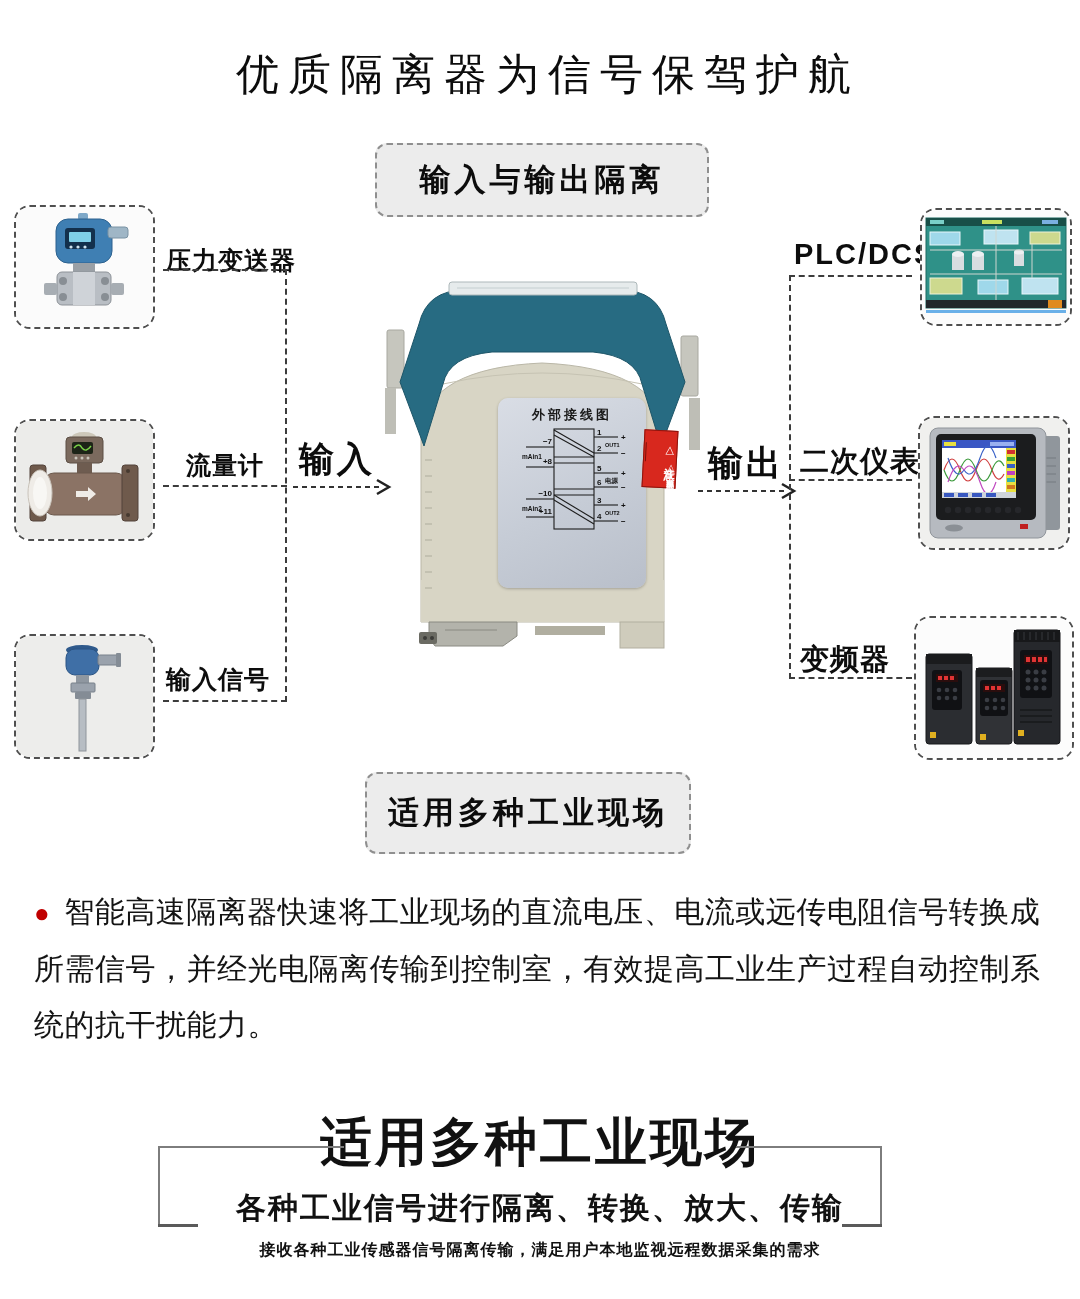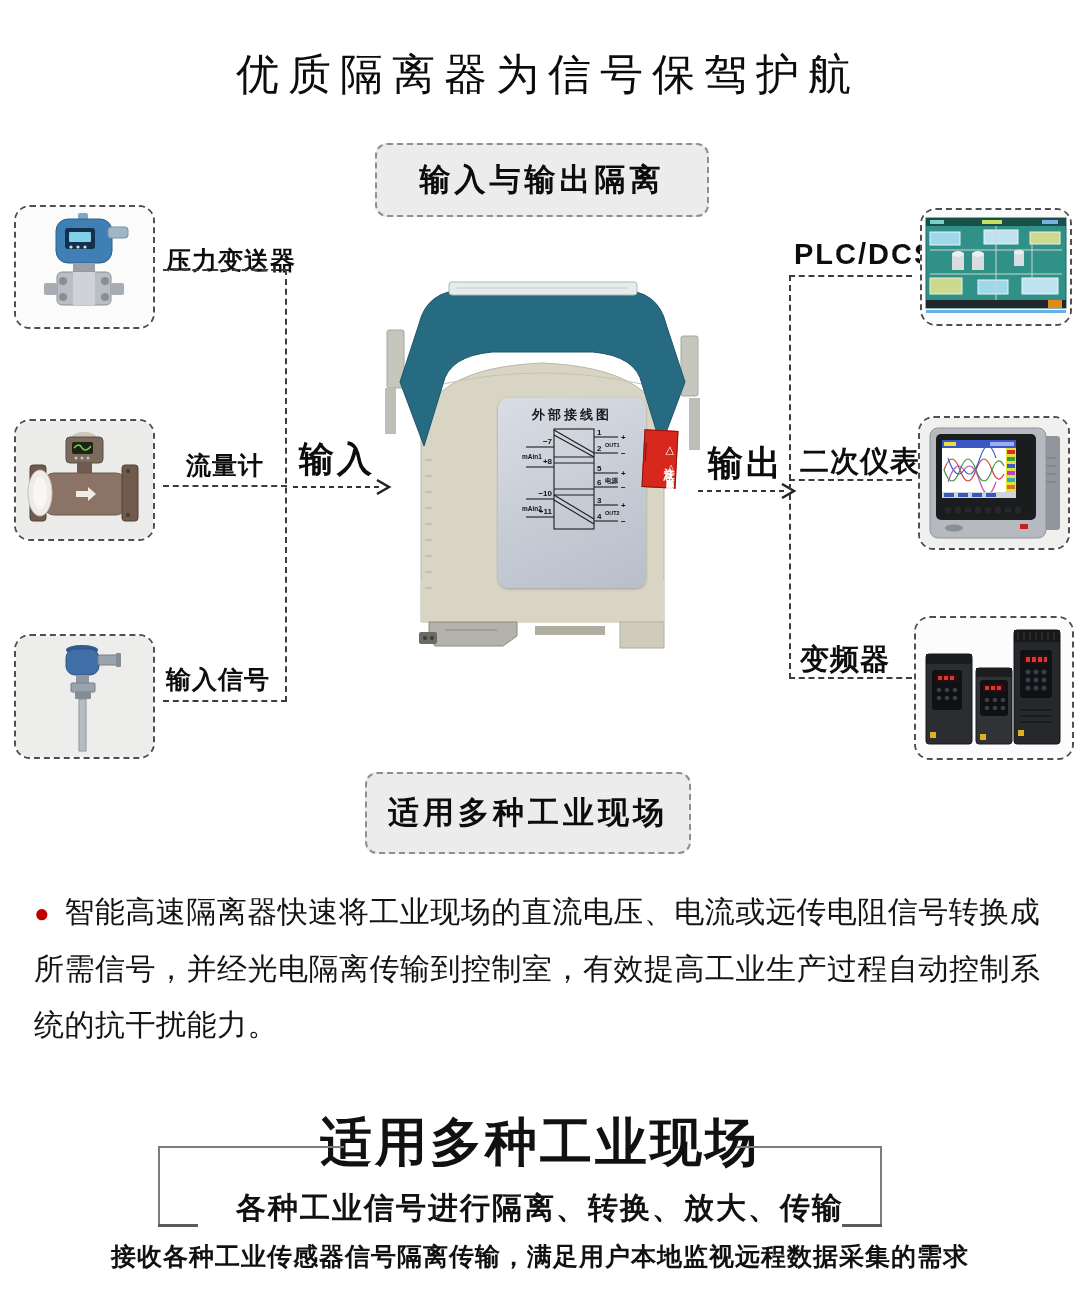--- a/index.html
+++ b/index.html
@@ -42,21 +42,21 @@
   .warn-a{font-size:11px;letter-spacing:2px;border-left:1px solid #7e120c;padding-left:1px;}
   .warn-b{font-size:7.5px;letter-spacing:1px;}
 
   
   .desc{left:34px;top:884px;width:1014px;font-size:30px;line-height:56px;color:#141414;letter-spacing:.5px;}
   .desc .bullet{color:#c00000;font-size:26px;margin-right:14px;}
 
   
   .footer-heading{top:1108px;left:0;width:1080px;text-align:center;font-size:52px;font-weight:800;letter-spacing:3px;}
   .footer-sub{top:1188px;left:0;width:1080px;text-align:center;font-size:30px;font-weight:800;letter-spacing:2px;}
-  .footer-note{top:1240px;left:0;width:1080px;text-align:center;font-size:25px;font-weight:600;letter-spacing:1px;}
+  .footer-note{top:1240px;left:0;width:1080px;text-align:center;font-size:16px;font-weight:600;letter-spacing:1px;}
 </style>
 </head>
 <body>
 
 <div class="canvas">
 
   <div class="abs main-title">优质隔离器为信号保驾护航</div>
 
   <div class="abs badge badge-top">
     <span>输入与输出隔离</span>

